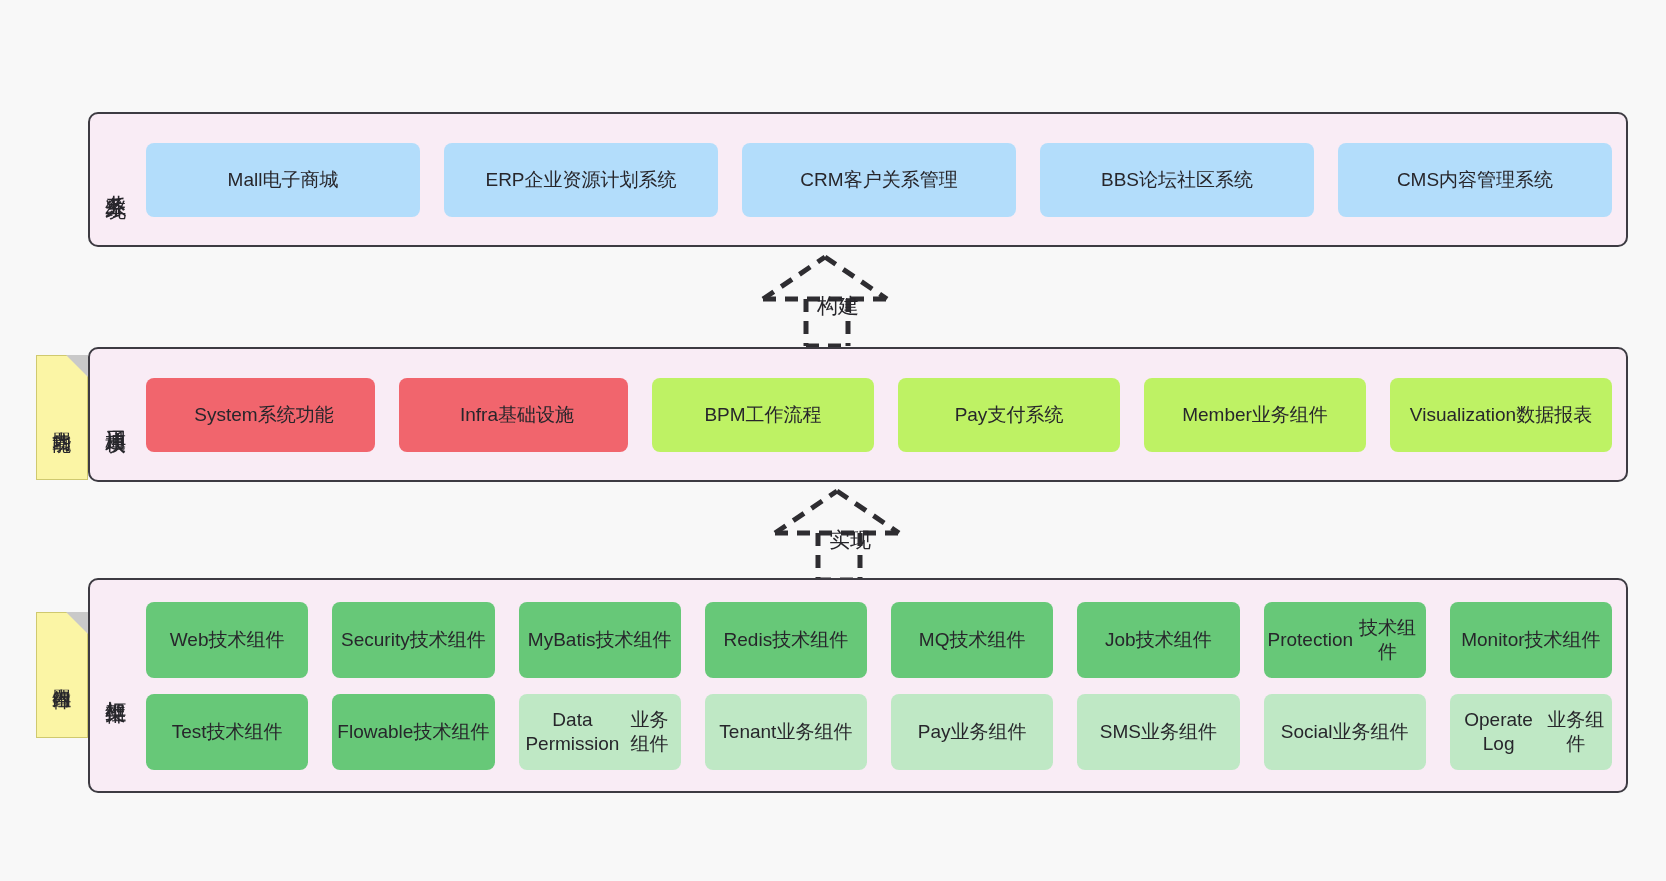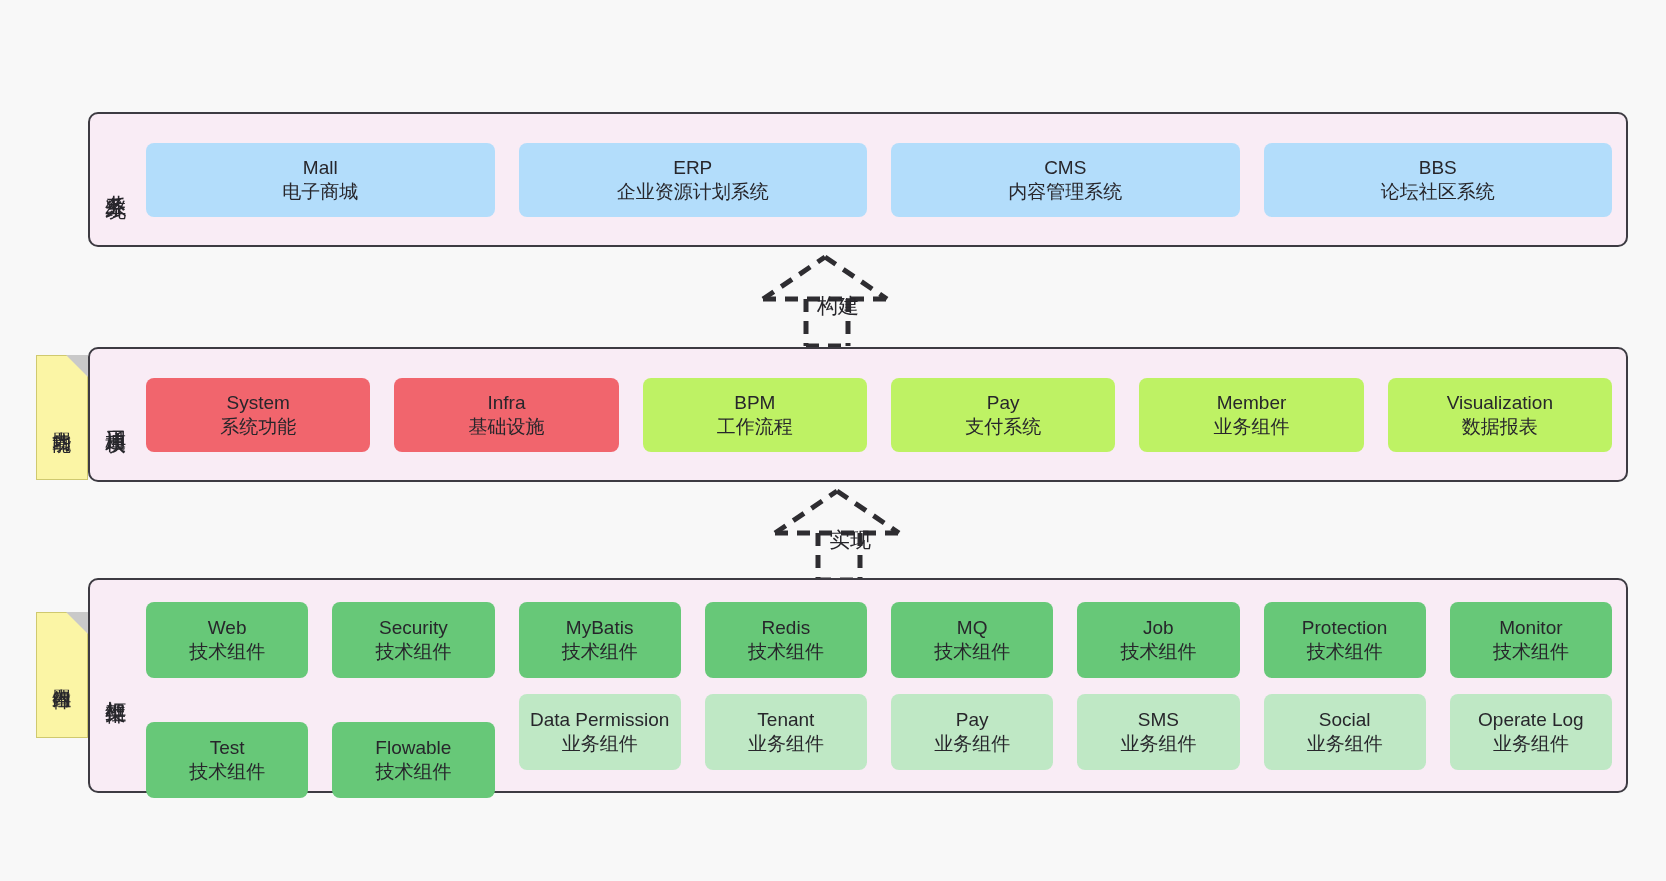--- a/index.html
+++ b/index.html
@@ -62,39 +62,39 @@
   .row {
     display: flex;
     gap: 24px;
     align-items: stretch;
   }
 
   .node {
     flex: 1 1 0;
     border-radius: 8px;
     display: flex;
-    flex-direction: column;
+    flex-direction: row;
     align-items: center;
     justify-content: center;
     text-align: center;
     font-size: 19px;
     line-height: 1.22;
     color: #27262b;
     box-sizing: border-box;
     padding: 6px 4px;
     min-width: 0;
   }
   .node .n-name { display: block; }
   .node .n-sub  { display: block; }
 
   
   .c-blue       { background: #b3ddfb; }
-  .c-red        { background: #f1656d; }
+  .c-red        { background: #f1656d; padding-left: 11px; }
   .c-pink       { background: #bef264; }
-  .c-green      { background: #67c878; margin-top: 28px; }
+  .c-green      { background: #67c878; }
   .c-lightgreen { background: #bfe8c5; }
 
   
   #layer-business { left: 88px;  top: 112px; width: 1540px; height: 135px; }
   #layer-module   { left: 88px;  top: 347px; width: 1540px; height: 135px; }
   #layer-frame    { left: 88px;  top: 578px; width: 1540px; height: 215px; }
 
   #layer-business .node { height: 74px; }
   #layer-module   .node { height: 74px; }
   #layer-frame    .node { height: 76px; }
@@ -159,26 +159,30 @@
       <div class="row">
         <div class="node c-blue">
           <span class="n-name">Mall</span>
           <span class="n-sub">电子商城</span>
         </div>
         <div class="node c-blue">
           <span class="n-name">ERP</span>
           <span class="n-sub">企业资源计划系统</span>
         </div>
         <div class="node c-blue">
+          <span class="n-name">CRM</span>
+          <span class="n-sub">客户关系管理</span>
+        </div>
+        <div class="node c-blue">
+          <span class="n-name">BBS</span>
+          <span class="n-sub">论坛社区系统</span>
+        </div>
+        <div class="node c-blue">
           <span class="n-name">CMS</span>
           <span class="n-sub">内容管理系统</span>
-        </div>
-        <div class="node c-blue">
-          <span class="n-name">BBS</span>
-          <span class="n-sub">论坛社区系统</span>
         </div>
       </div>
     </div>
   </div>
 
   <div class="arrow" id="arrow-build">
     <svg width="150" height="95" viewBox="0 0 150 95" aria-hidden="true">
       <g fill="none" stroke="#2e2d31" stroke-width="5" stroke-dasharray="13 9" stroke-linecap="butt">
         <path d="M 3 45 L 65 3"></path>
         <path d="M 65 3 L 127 45"></path>

